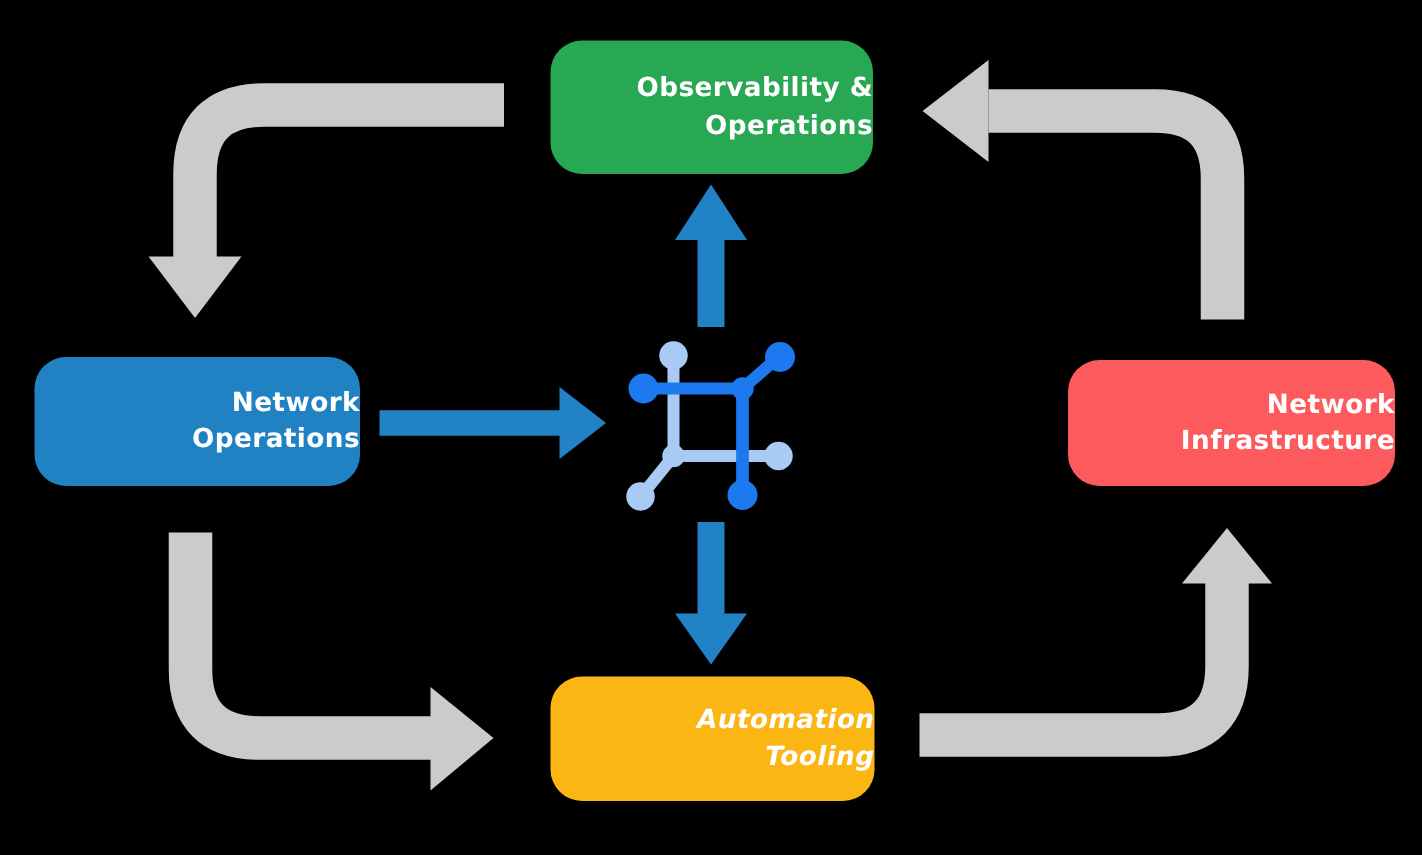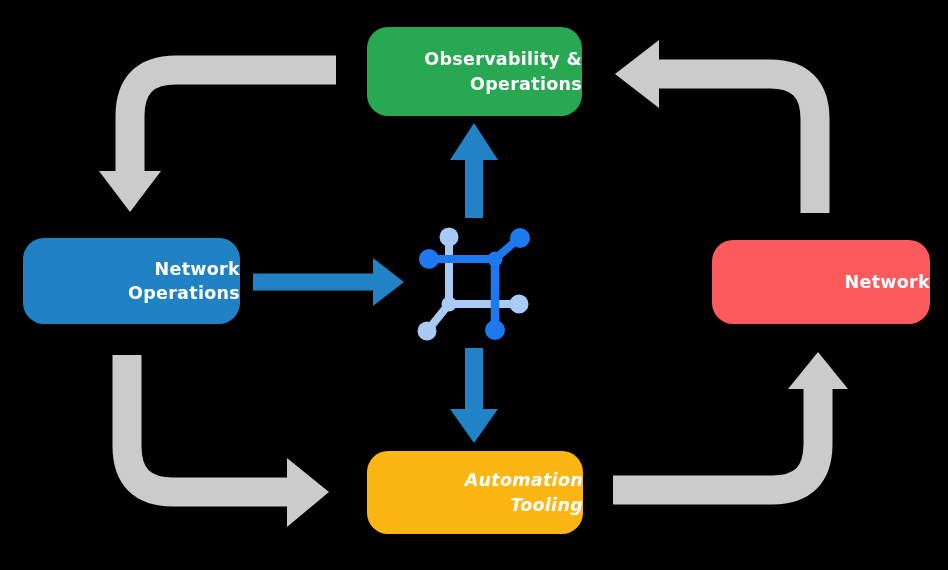--- a/index.html
+++ b/index.html
@@ -102,20 +102,21 @@
     <span>Operations</span>
   </div>
 
   <div class="node node-operations" style="background-color: rgb(33, 130, 195);">
     <span>Network</span>
     <span>Operations</span>
   </div>
 
   <div class="node node-infrastructure" style="background-color: rgb(252, 90, 92);">
     <span>Network</span>
+    <span>Infrastructure</span>
   </div>
 
   <div class="node node-automation" style="background-color: rgb(252, 182, 20); font-style: italic;">
     <span>Automation</span>
     <span>Tooling</span>
   </div>
 
 </div>
 
 </body></html>

